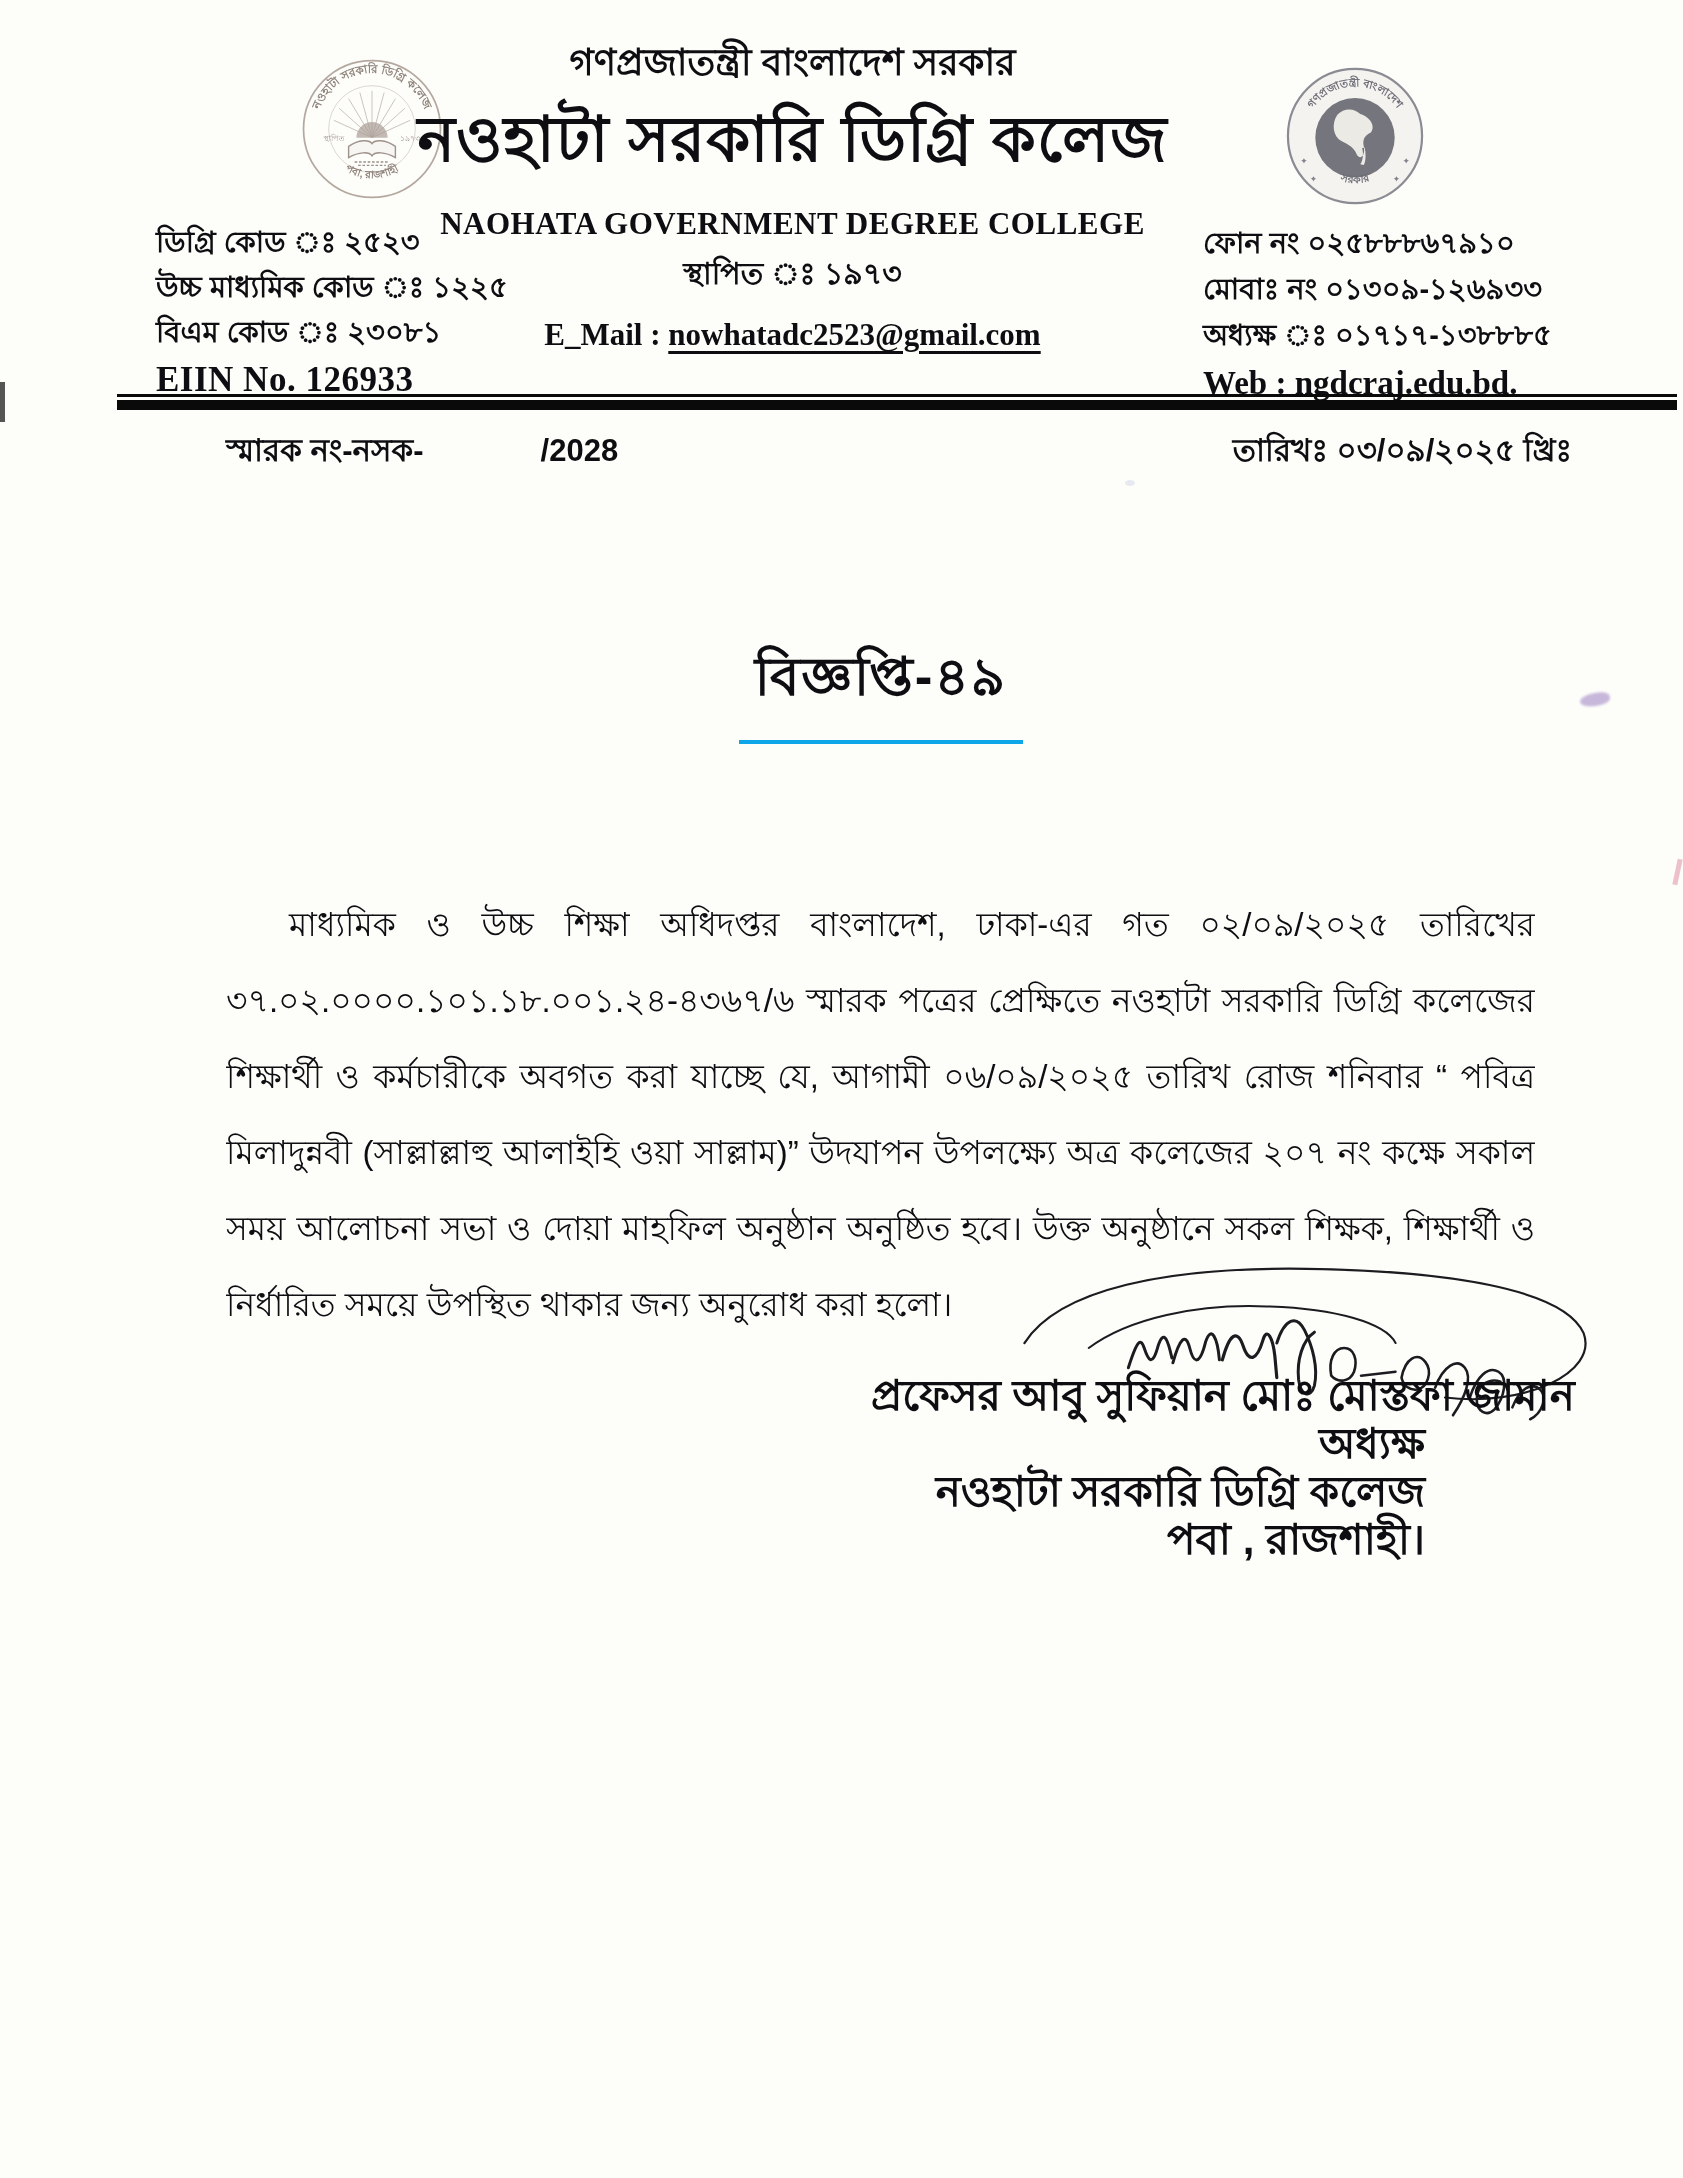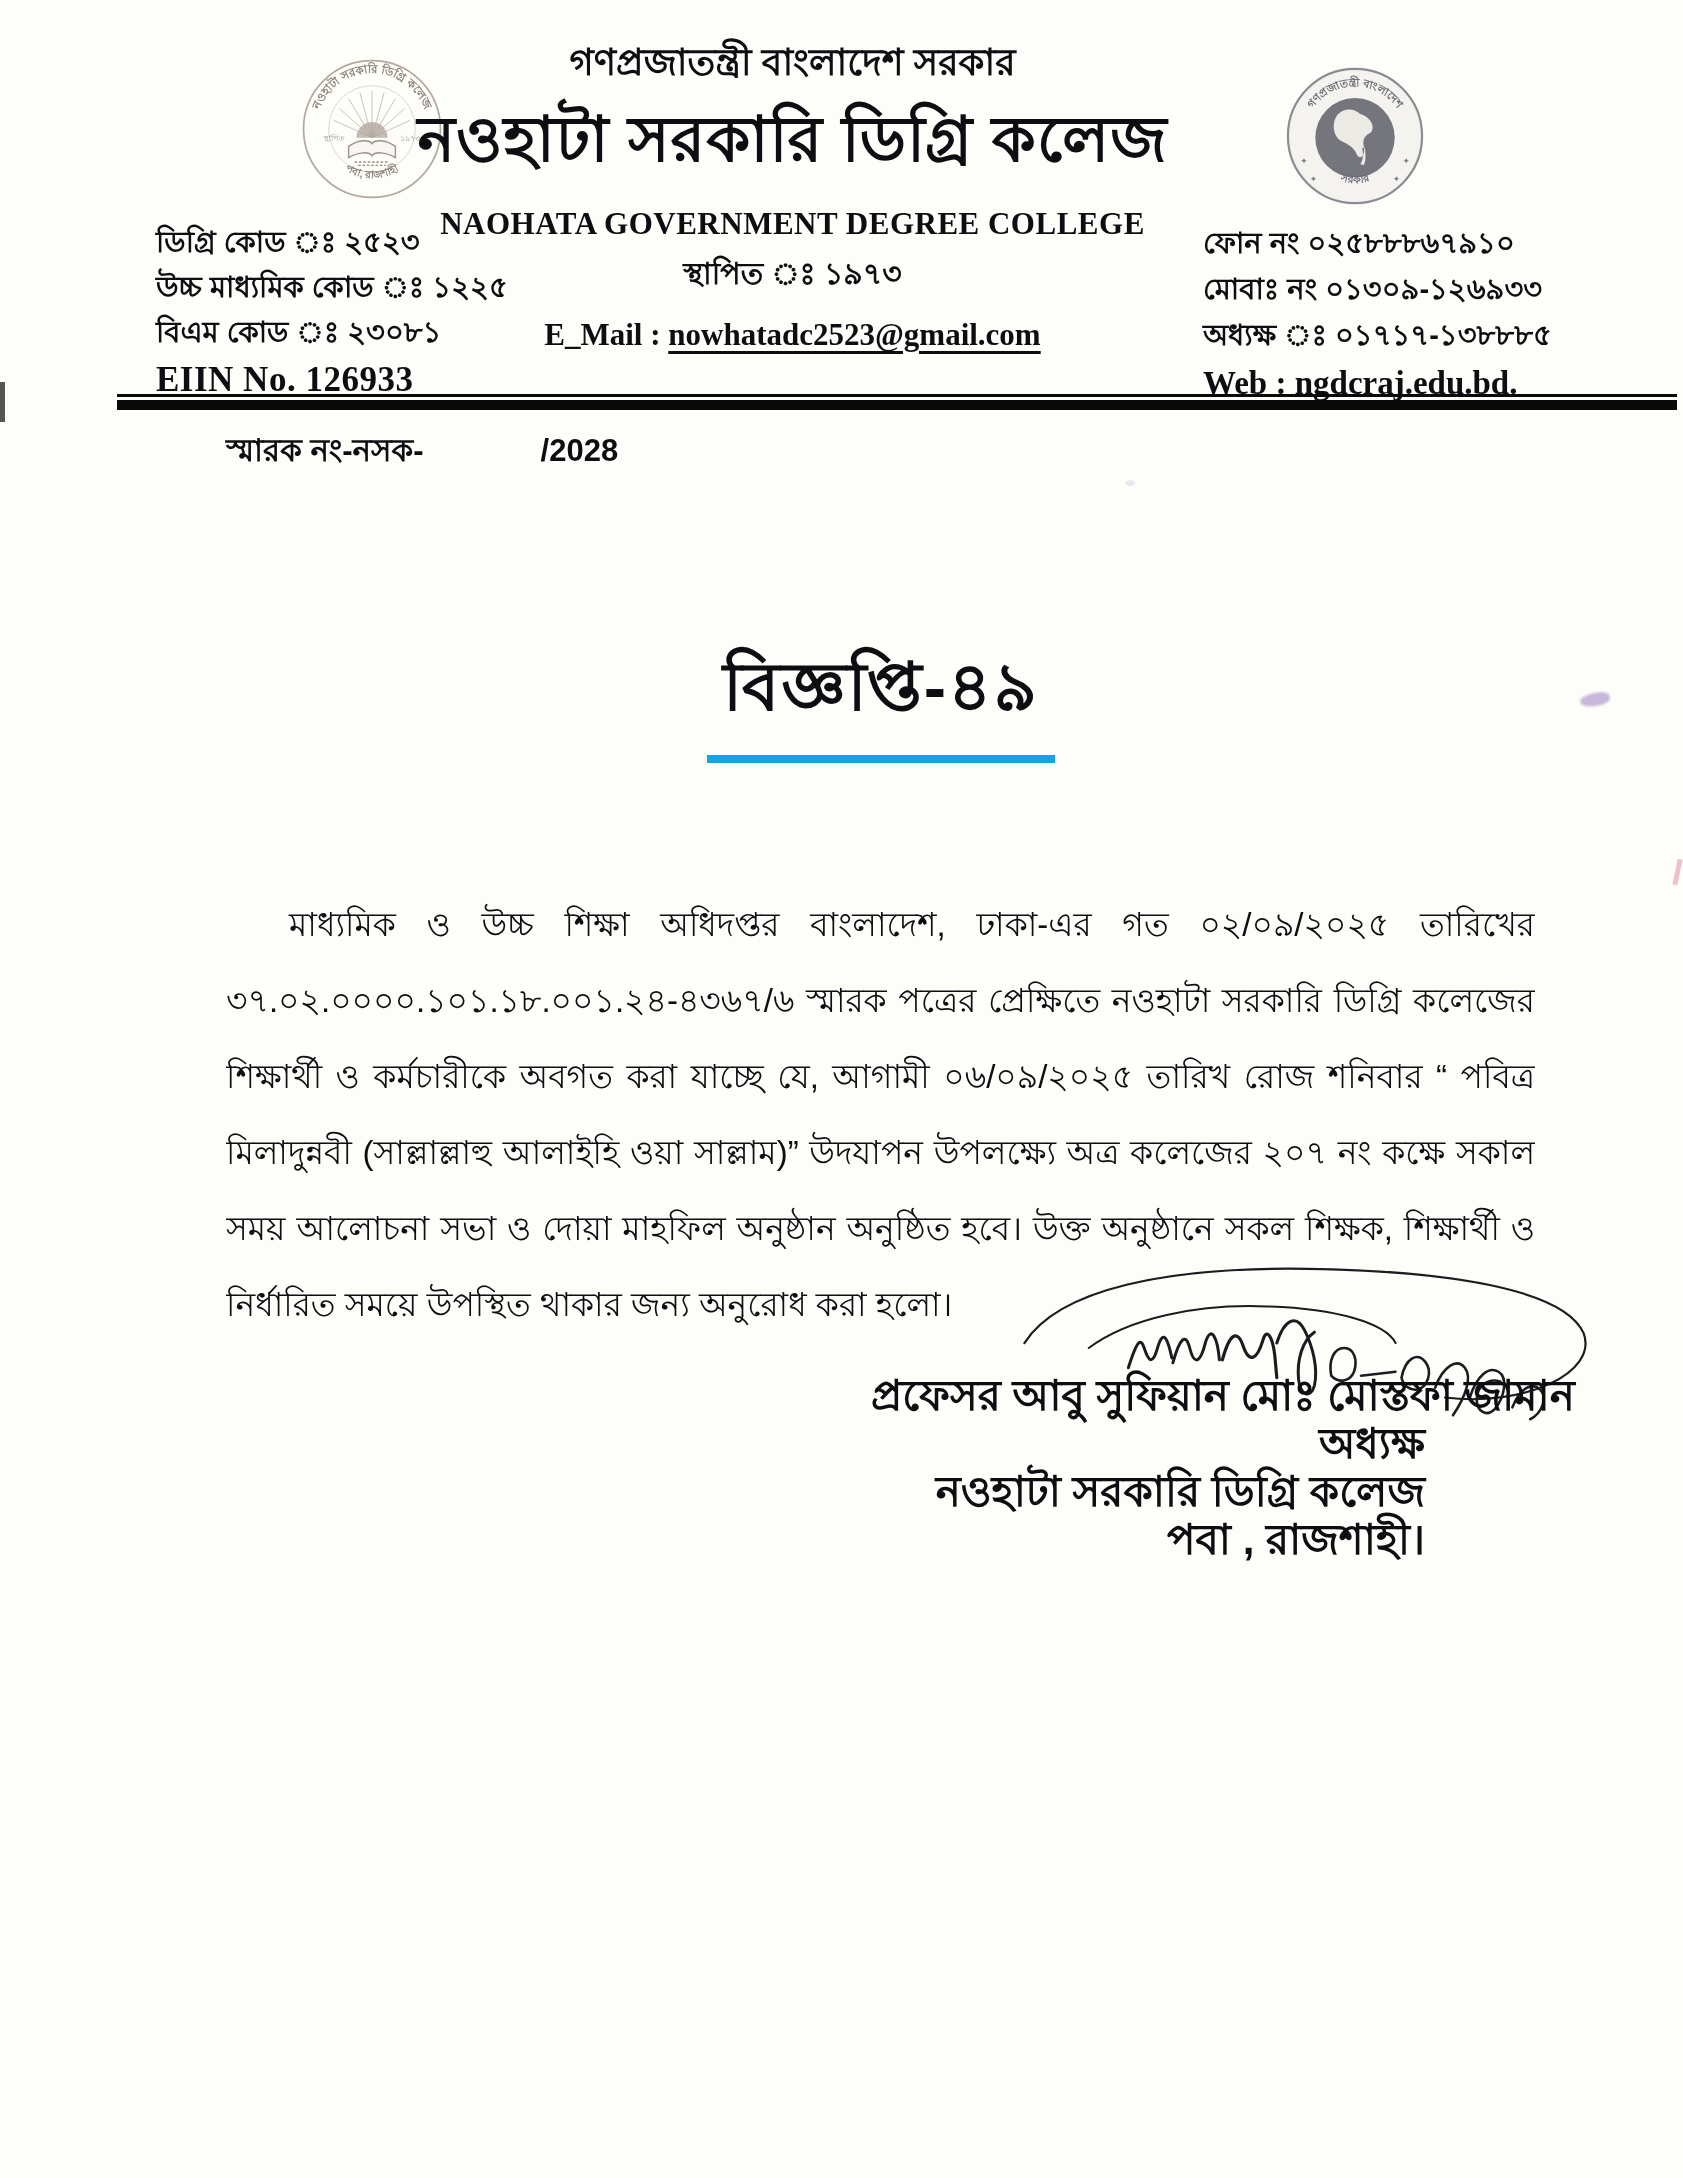--- a/index.html
+++ b/index.html
@@ -37,22 +37,22 @@
   .rule .thick{height:10px; background:#0a0a0a;}
 
   
   .memo-left{left:226px; top:426px; font-size:31px; font-weight:600; white-space:nowrap;}
   .memo-spacer{display:inline-block; width:117px;}
   .memo-right{top:426px; right:111px; font-size:31px; font-weight:600; white-space:nowrap;}
 
   
   .title-wrap{left:79px; top:636px; width:1604px; text-align:center;}
   .title-text{
-    display:inline-block; font-size:67px; font-weight:800; letter-spacing:2px;
-    padding:0 16px 8px; border-bottom:8px solid #0ea5e9;
+    display:inline-block; font-size:53px; font-weight:800; letter-spacing:2px;
+    padding:0 16px 16px; border-bottom:4px solid #0ea5e9;
   }
 
   
   .body-wrap{left:226px; top:887px; width:1309px; font-size:33px; font-weight:500;}
   .body-line{height:76px; line-height:76px; overflow:hidden; text-align:justify; text-align-last:justify;}
   .body-line.first{text-indent:63px;}
   .body-line.last{text-align-last:left;}
 
   
   .sig-svg{left:970px; top:1249px; width:673px; height:198px; pointer-events:none;}
@@ -150,20 +150,21 @@
 
   <div class="abs rule">
     <div class="thin"></div>
       <div class="gap"></div>
       <div class="thick"></div>
   </div>
 
   <div class="abs memo-left bn">
     <span>স্মারক নং-নসক-</span><span class="memo-spacer"></span><span>/2028</span>
   </div>
+  <div class="abs memo-right bn">তারিখঃ ০৩/০৯/২০২৫ খ্রিঃ</div>
 
   <div class="abs title-wrap">
     <span class="title-text bn">বিজ্ঞপ্তি-৪৯</span>
   </div>
 
   <div class="abs body-wrap bn">
     <div class="body-line first">মাধ্যমিক ও উচ্চ শিক্ষা অধিদপ্তর বাংলাদেশ, ঢাকা-এর গত ০২/০৯/২০২৫ তারিখের</div>
     <div class="body-line">৩৭.০২.০০০০.১০১.১৮.০০১.২৪-৪৩৬৭/৬ স্মারক পত্রের প্রেক্ষিতে নওহাটা সরকারি ডিগ্রি কলেজের সকল শিক্ষক,</div>
     <div class="body-line">শিক্ষার্থী ও কর্মচারীকে অবগত করা যাচ্ছে যে, আগামী ০৬/০৯/২০২৫ তারিখ রোজ শনিবার  “ পবিত্র ঈদ-ই-</div>
     <div class="body-line">মিলাদুন্নবী (সাল্লাল্লাহু আলাইহি ওয়া সাল্লাম)”  উদযাপন উপলক্ষ্যে অত্র কলেজের ২০৭ নং কক্ষে সকাল ১০.৩০ টার</div>

